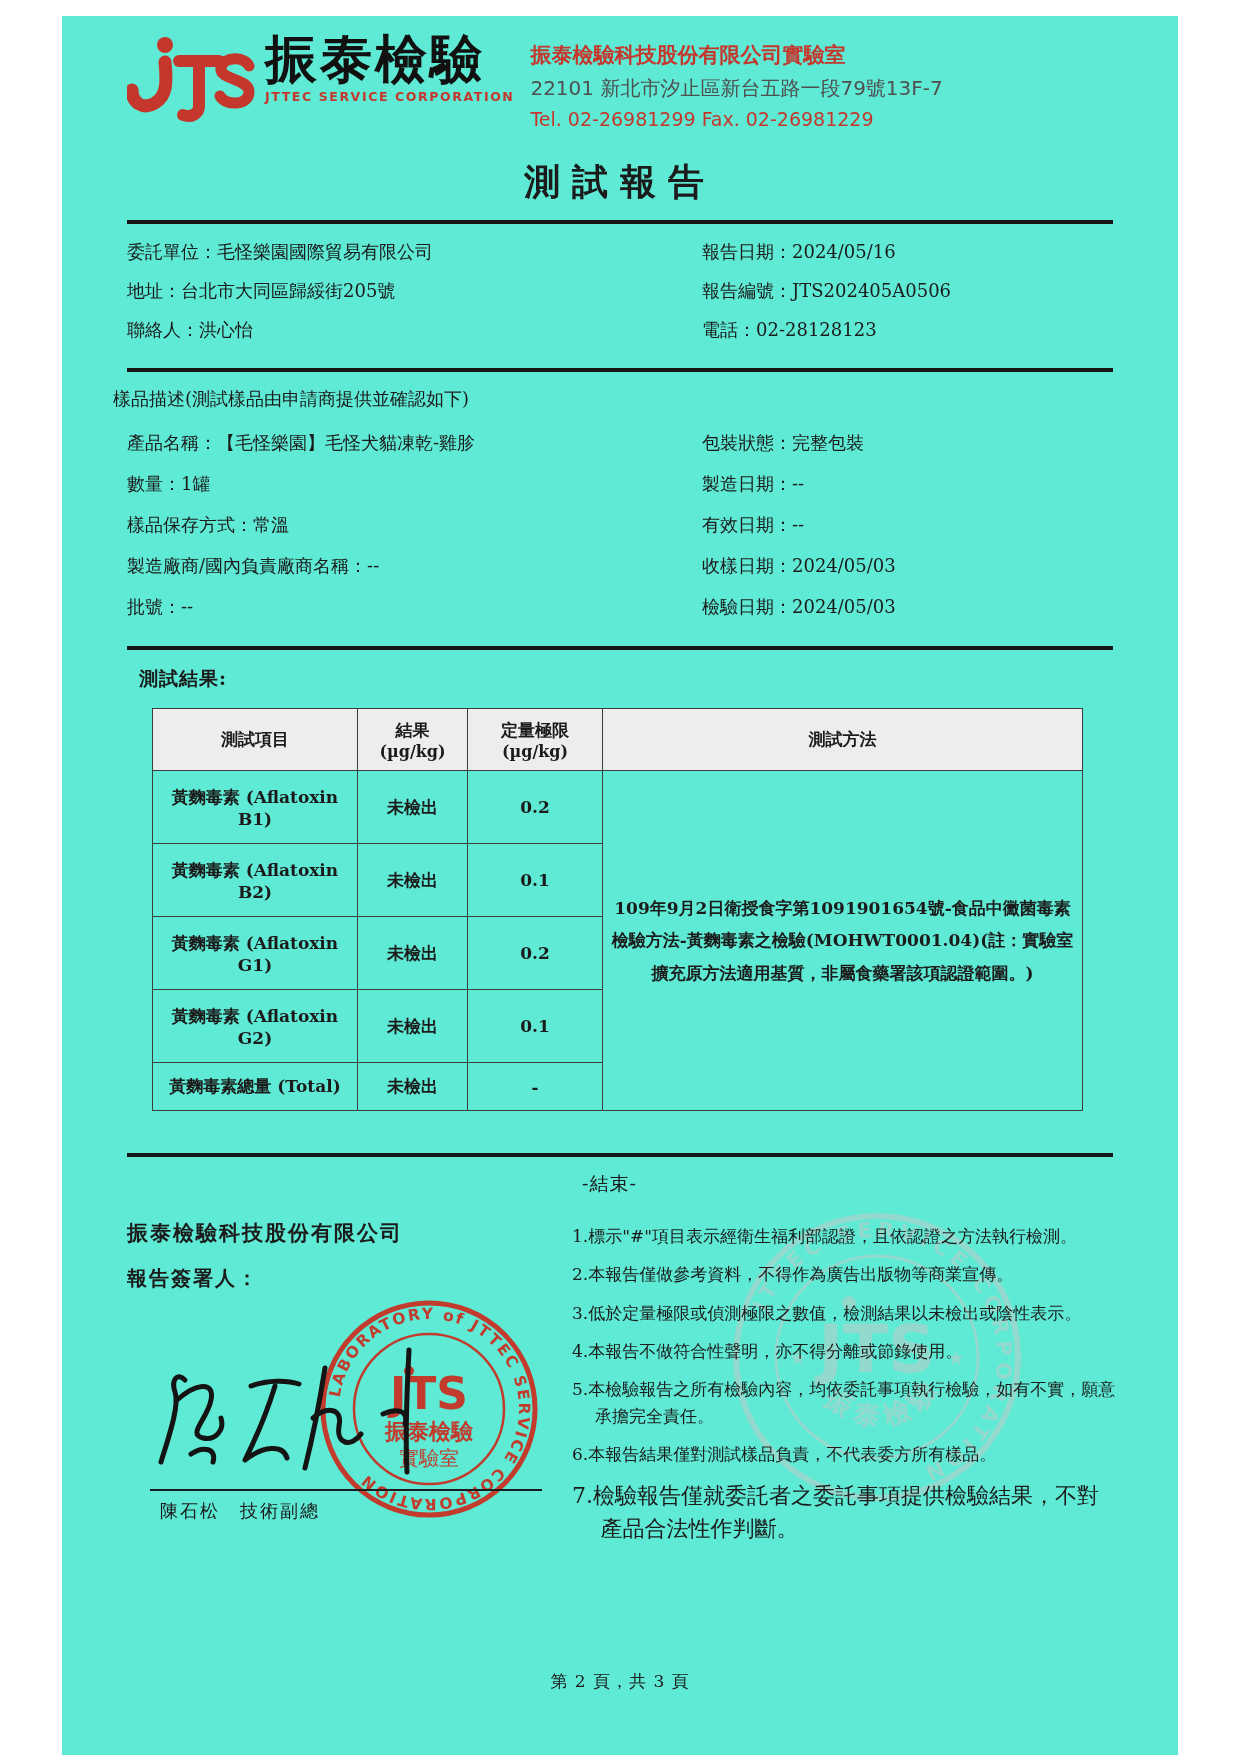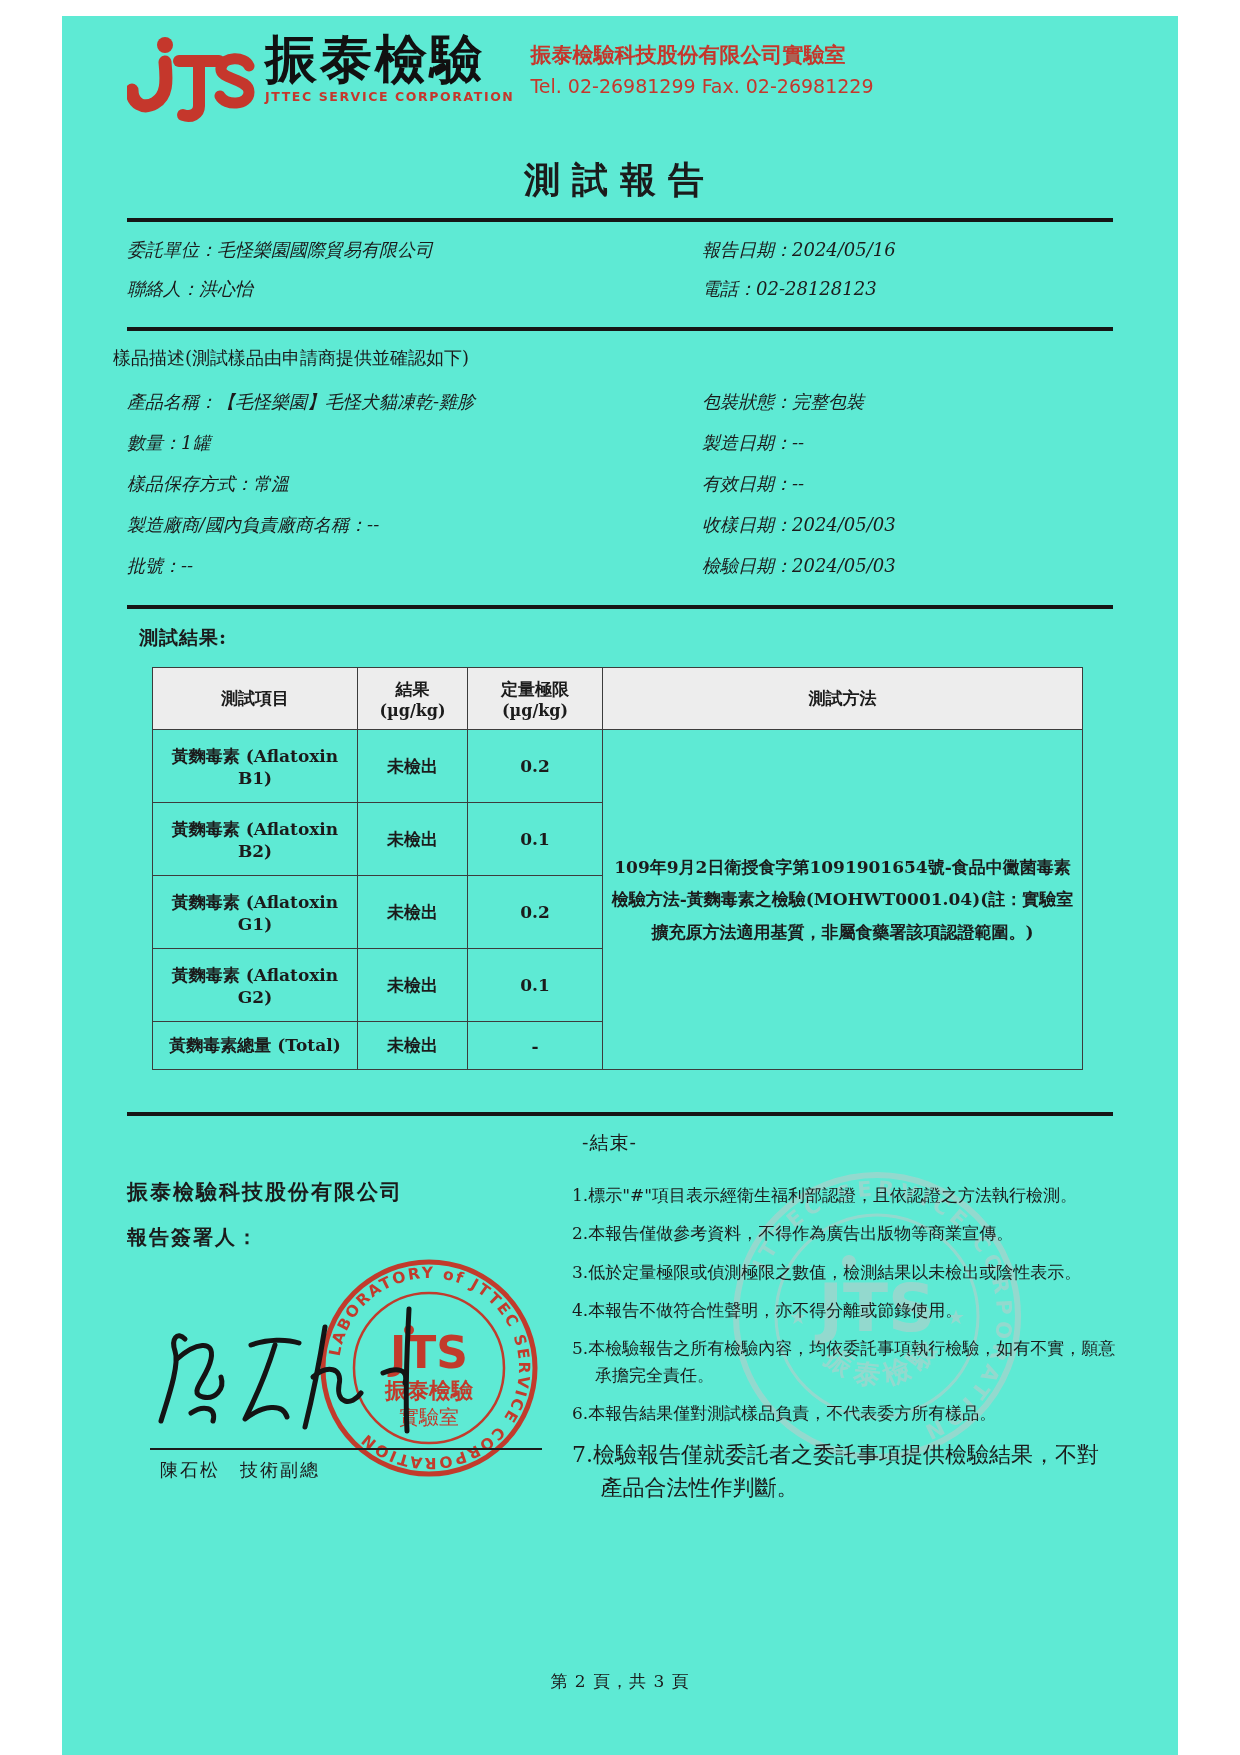--- a/index.html
+++ b/index.html
@@ -16,21 +16,21 @@
   .logo-cn { font-size:52px; font-weight:900; letter-spacing:3px; color:#111; line-height:1.05; }
   .logo-sub { font-size:12.5px; font-weight:bold; color:#c5372c; letter-spacing:1.6px; margin-top:2px; }
   .header-info { margin-left:16px; padding-top:9px; font-family:"DejaVu Sans","Liberation Sans",sans-serif; }
   .hi-company { font-size:21px; font-weight:bold; color:#c5372c; margin-bottom:6px; }
   .hi-address { font-size:20px; color:#4f4f4f; margin-bottom:6px; }
   .hi-telfax  { font-size:19px; color:#c5372c; }
   
   .report-title { margin-top:28px; text-align:center; font-size:36px; font-weight:bold; letter-spacing:12px; }
   .rule { height:4px; background:#161616; margin:13px 65px 0 65px; }
   
-  .info-grid { padding:8px 65px 6px 65px;font-style:italic; }
+  .info-grid { padding:8px 65px 6px 65px; }
   .info-row { display:grid; grid-template-columns:575px 1fr; }
   .client .info-row { line-height:39px; font-size:18px; }
   .sample-heading { padding:12px 65px 0 51px; font-size:18px; line-height:30px; }
   .sample .info-row { line-height:41px; font-size:18px; }
   .cell { white-space:nowrap; }
   
   .results-heading { padding:16px 65px 0 77px; font-size:19px; font-weight:600; letter-spacing:1px; }
   table.results { border-collapse:collapse; margin:16px 0 0 90px; table-layout:fixed; }
   table.results th, table.results td { border:1.5px solid #3c3c3c; text-align:center; vertical-align:middle; font-weight:bold; font-size:17px; padding:6px 8px; }
   table.results thead th { background:#ededed; height:62px; }
@@ -69,31 +69,36 @@
           <path d="M122,30 C118,20 96,20 94,32 C92,44 122,42 122,56 C122,70 98,70 93,60" stroke-width="11"></path>
         </g>
       </svg>
     </div>
     <div class="logo-right">
       <div class="logo-cn">振泰檢驗</div>
       <div class="logo-sub">JTTEC SERVICE CORPORATION</div>
     </div>
     <div class="header-info">
       <div class="hi-company">振泰檢驗科技股份有限公司實驗室</div>
+      <div class="hi-address">22101 新北市汐止區新台五路一段79號13F-7</div>
       <div class="hi-telfax">Tel. 02-26981299  Fax. 02-26981229</div>
     </div>
   </div>
 
   <div class="report-title">測試報告</div>
   <div class="rule"></div>
 
   <div class="info-grid client">
     <div class="info-row">
       <div class="cell"><span>委託單位：</span><span>毛怪樂園國際貿易有限公司</span></div>
       <div class="cell"><span>報告日期：</span><span>2024/05/16</span></div>
+    </div>
+    <div class="info-row">
+      <div class="cell"><span>地址：</span><span>台北市大同區歸綏街205號</span></div>
+      <div class="cell"><span>報告編號：</span><span>JTS202405A0506</span></div>
     </div>
     <div class="info-row">
       <div class="cell"><span>聯絡人：</span><span>洪心怡</span></div>
       <div class="cell"><span>電話：</span><span>02-28128123</span></div>
     </div>
   </div>
   <div class="rule"></div>
 
   <div class="sample-heading">樣品描述(測試樣品由申請商提供並確認如下)</div>
   <div class="info-grid sample">

